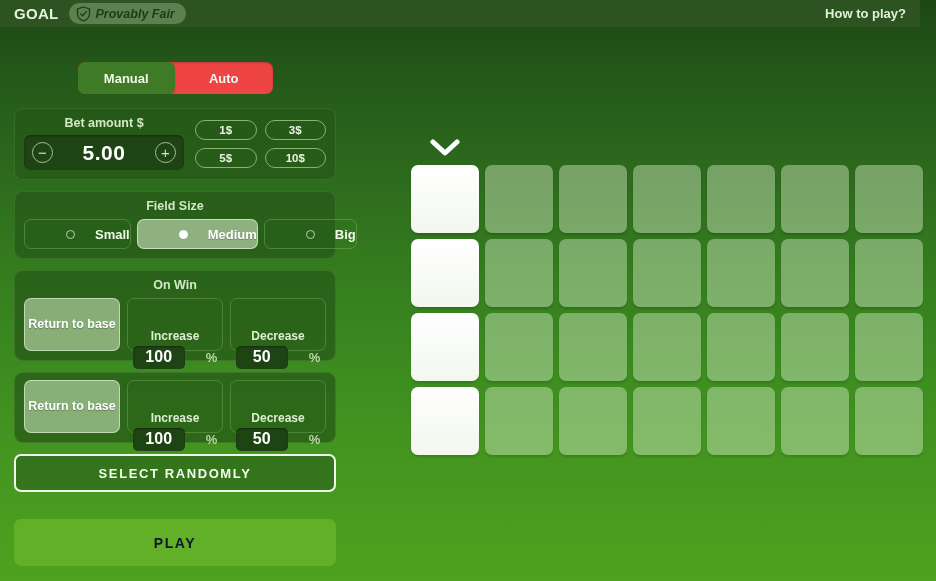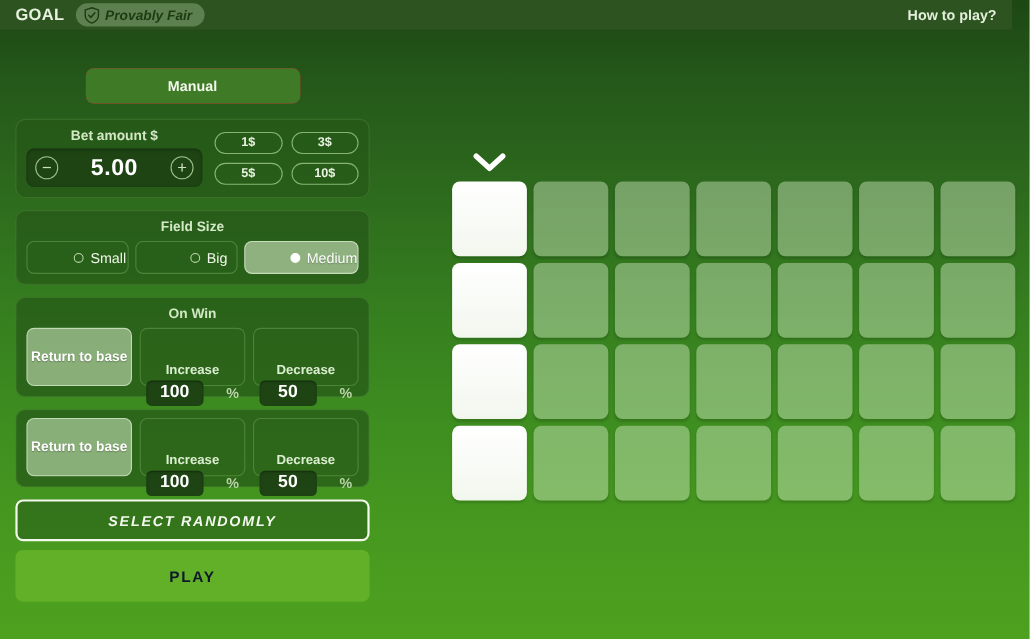--- a/index.html
+++ b/index.html
@@ -186,24 +186,24 @@
     gap: 6px;
   }
   .radio-opt {
     flex: 1;
     height: 30px;
     border: 1px solid rgba(150, 200, 120, 0.35);
     border-radius: 7px;
     display: flex;
     align-items: center;
     justify-content: center;
-    gap: 6px;
+    gap: 20px;
     color: #f0f7ea;
     font-size: 13px;
-    font-weight: normal;
+    font-weight: bold;
     cursor: pointer;
     padding-left: 41px;
   }
   .radio-opt.selected {
     background: rgba(205, 228, 190, 0.62);
     border-color: rgba(225, 240, 215, 0.7);
     color: #ffffff;
     text-shadow: 0 1px 1px rgba(0,0,0,0.25);
   }
   .radio-dot {
@@ -282,22 +282,21 @@
     border-radius: 7px;
     background: rgba(38, 88, 24, 0.55);
     color: #f4faef;
     font-size: 13px;
     font-weight: bold;
     letter-spacing: 1.6px;
     display: flex;
     align-items: center;
     justify-content: center;
     cursor: pointer;
-    margin-bottom: 8px;
-    font-style: italic;
+    margin-bottom: 27px;
   }
   #play-button {
     height: 47px;
     border-radius: 7px;
     background: #61b028;
     color: #0f172a;
     font-size: 14px;
     font-weight: bold;
     letter-spacing: 1.6px;
     display: flex;
@@ -352,20 +351,21 @@
     <span class="pf-label">Provably Fair</span>
   </div>
 
   <span id="how-to-play">How to play?</span>
 </div>
 
 <div id="left-panel">
 
   <div id="mode-tabs">
     <div class="mode-tab active">Manual</div>
+    <div class="mode-tab">Auto</div>
   </div>
 
   <div class="card" id="bet-card">
     <div id="bet-left">
       <div class="card-title">Bet amount $</div>
       <div id="bet-input-row">
         <div class="stepper">−</div>
         <div id="bet-value">5.00</div>
         <div class="stepper">+</div>
       </div>
@@ -378,27 +378,27 @@
     </div>
   </div>
 
   <div class="card">
     <div class="card-title">Field Size</div>
     <div id="field-size-options">
       <div class="radio-opt">
         <span class="radio-dot"></span>
         <span>Small</span>
       </div>
+      <div class="radio-opt selected">
+        <span class="radio-dot"></span>
+        <span>Medium</span>
+      </div>
       <div class="radio-opt">
         <span class="radio-dot"></span>
         <span>Big</span>
-      </div>
-      <div class="radio-opt selected">
-        <span class="radio-dot"></span>
-        <span>Medium</span>
       </div>
     </div>
   </div>
 
   <div class="card">
     <div class="card-title">On Win</div>
     <div class="action-row">
       <div class="act-box return-base">Return to base</div>
       <div class="act-box">
         <span class="act-label">Increase</span>

